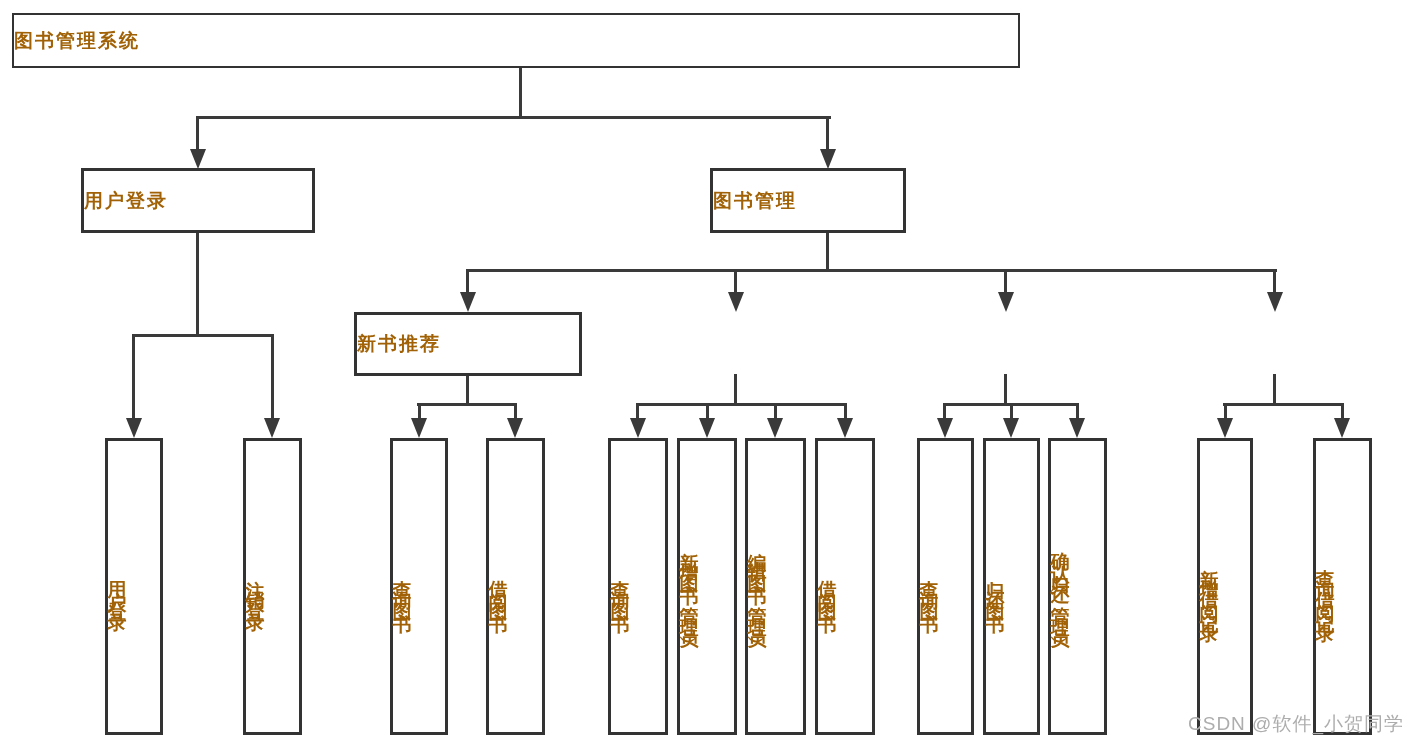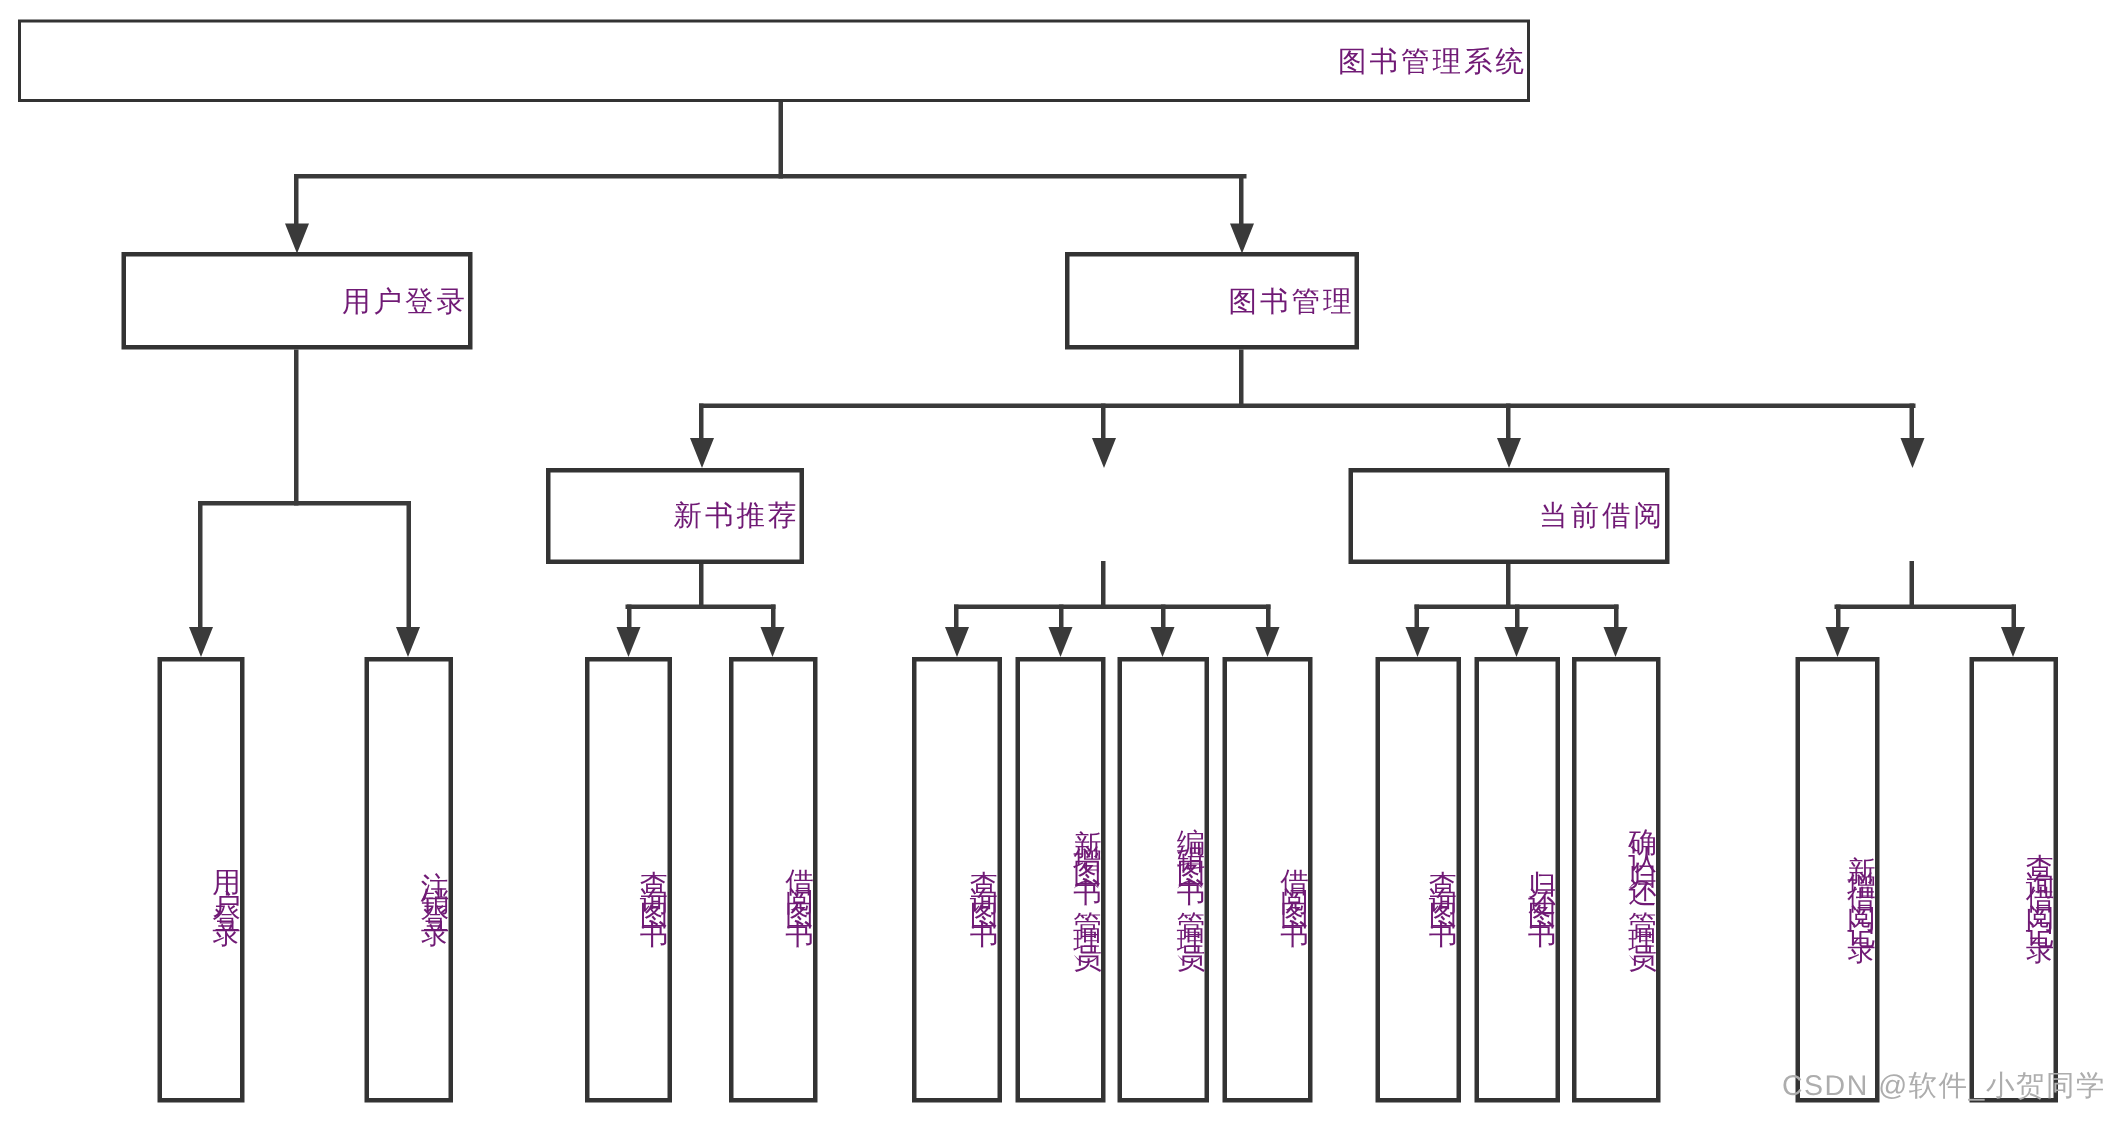--- a/index.html
+++ b/index.html
@@ -10,23 +10,24 @@
     font-family:"Liberation Sans",sans-serif;
     overflow:hidden;
   }
   .node{
     position:absolute;
     box-sizing:border-box;
     background:#ffffff;
     border:3px solid #333333;
     display:flex;
     align-items:center;
-    justify-content:flex-end;
-    color:#701a75;
+    justify-content:flex-start;
+    color:#a16207;
     z-index:2;
+    font-weight:bold;
   }
   .node.root{border-width:2px;}
   .lbl{
     font-size:19px;
     letter-spacing:2px;
     white-space:nowrap;
   }
   .leaf .lbl{
     writing-mode:vertical-rl;
     text-orientation:mixed;
@@ -51,21 +52,21 @@
     font-size:19px;
     color:#adadad;
     letter-spacing:1px;
     z-index:5;
     white-space:nowrap;
   }
   
   #n-root{left:12px;top:13px;width:1008px;height:55px;}
   #n-login{left:81px;top:168px;width:234px;height:65px;}
   #n-mgmt{left:710px;top:168px;width:196px;height:65px;}
-  #n-newbook{left:364px;top:312px;width:172px;height:64px;}
+  #n-newbook{left:354px;top:312px;width:228px;height:64px;}
   #n-borrow{left:629px;top:312px;width:214px;height:64px;}
   #n-current{left:899px;top:312px;width:214px;height:64px;}
   #n-records{left:1168px;top:312px;width:214px;height:64px;}
   #lf-g1a{left:105px;top:438px;width:58px;height:297px;}
   #lf-g1b{left:243px;top:438px;width:59px;height:297px;}
   #lf-g2a{left:390px;top:438px;width:58px;height:297px;}
   #lf-g2b{left:486px;top:438px;width:59px;height:297px;}
   #lf-g3a{left:608px;top:438px;width:60px;height:297px;}
   #lf-g3b{left:677px;top:438px;width:60px;height:297px;}
   #lf-g3c{left:745px;top:438px;width:61px;height:297px;}
@@ -87,23 +88,20 @@
 
   <div class="node" id="n-login">
     <span class="lbl">用户登录</span>
   </div>
   <div class="node" id="n-mgmt">
     <span class="lbl">图书管理</span>
   </div>
 
   <div class="node" id="n-newbook">
     <span class="lbl">新书推荐</span>
-  </div>
-  <div class="node" id="n-current">
-    <span class="lbl">当前借阅</span>
   </div>
 
   <div class="node leaf" id="lf-g1a">
     <span class="lbl">用户登录</span>
   </div>
   <div class="node leaf" id="lf-g1b">
     <span class="lbl">注销登录</span>
   </div>
 
   <div class="node leaf" id="lf-g2a">

